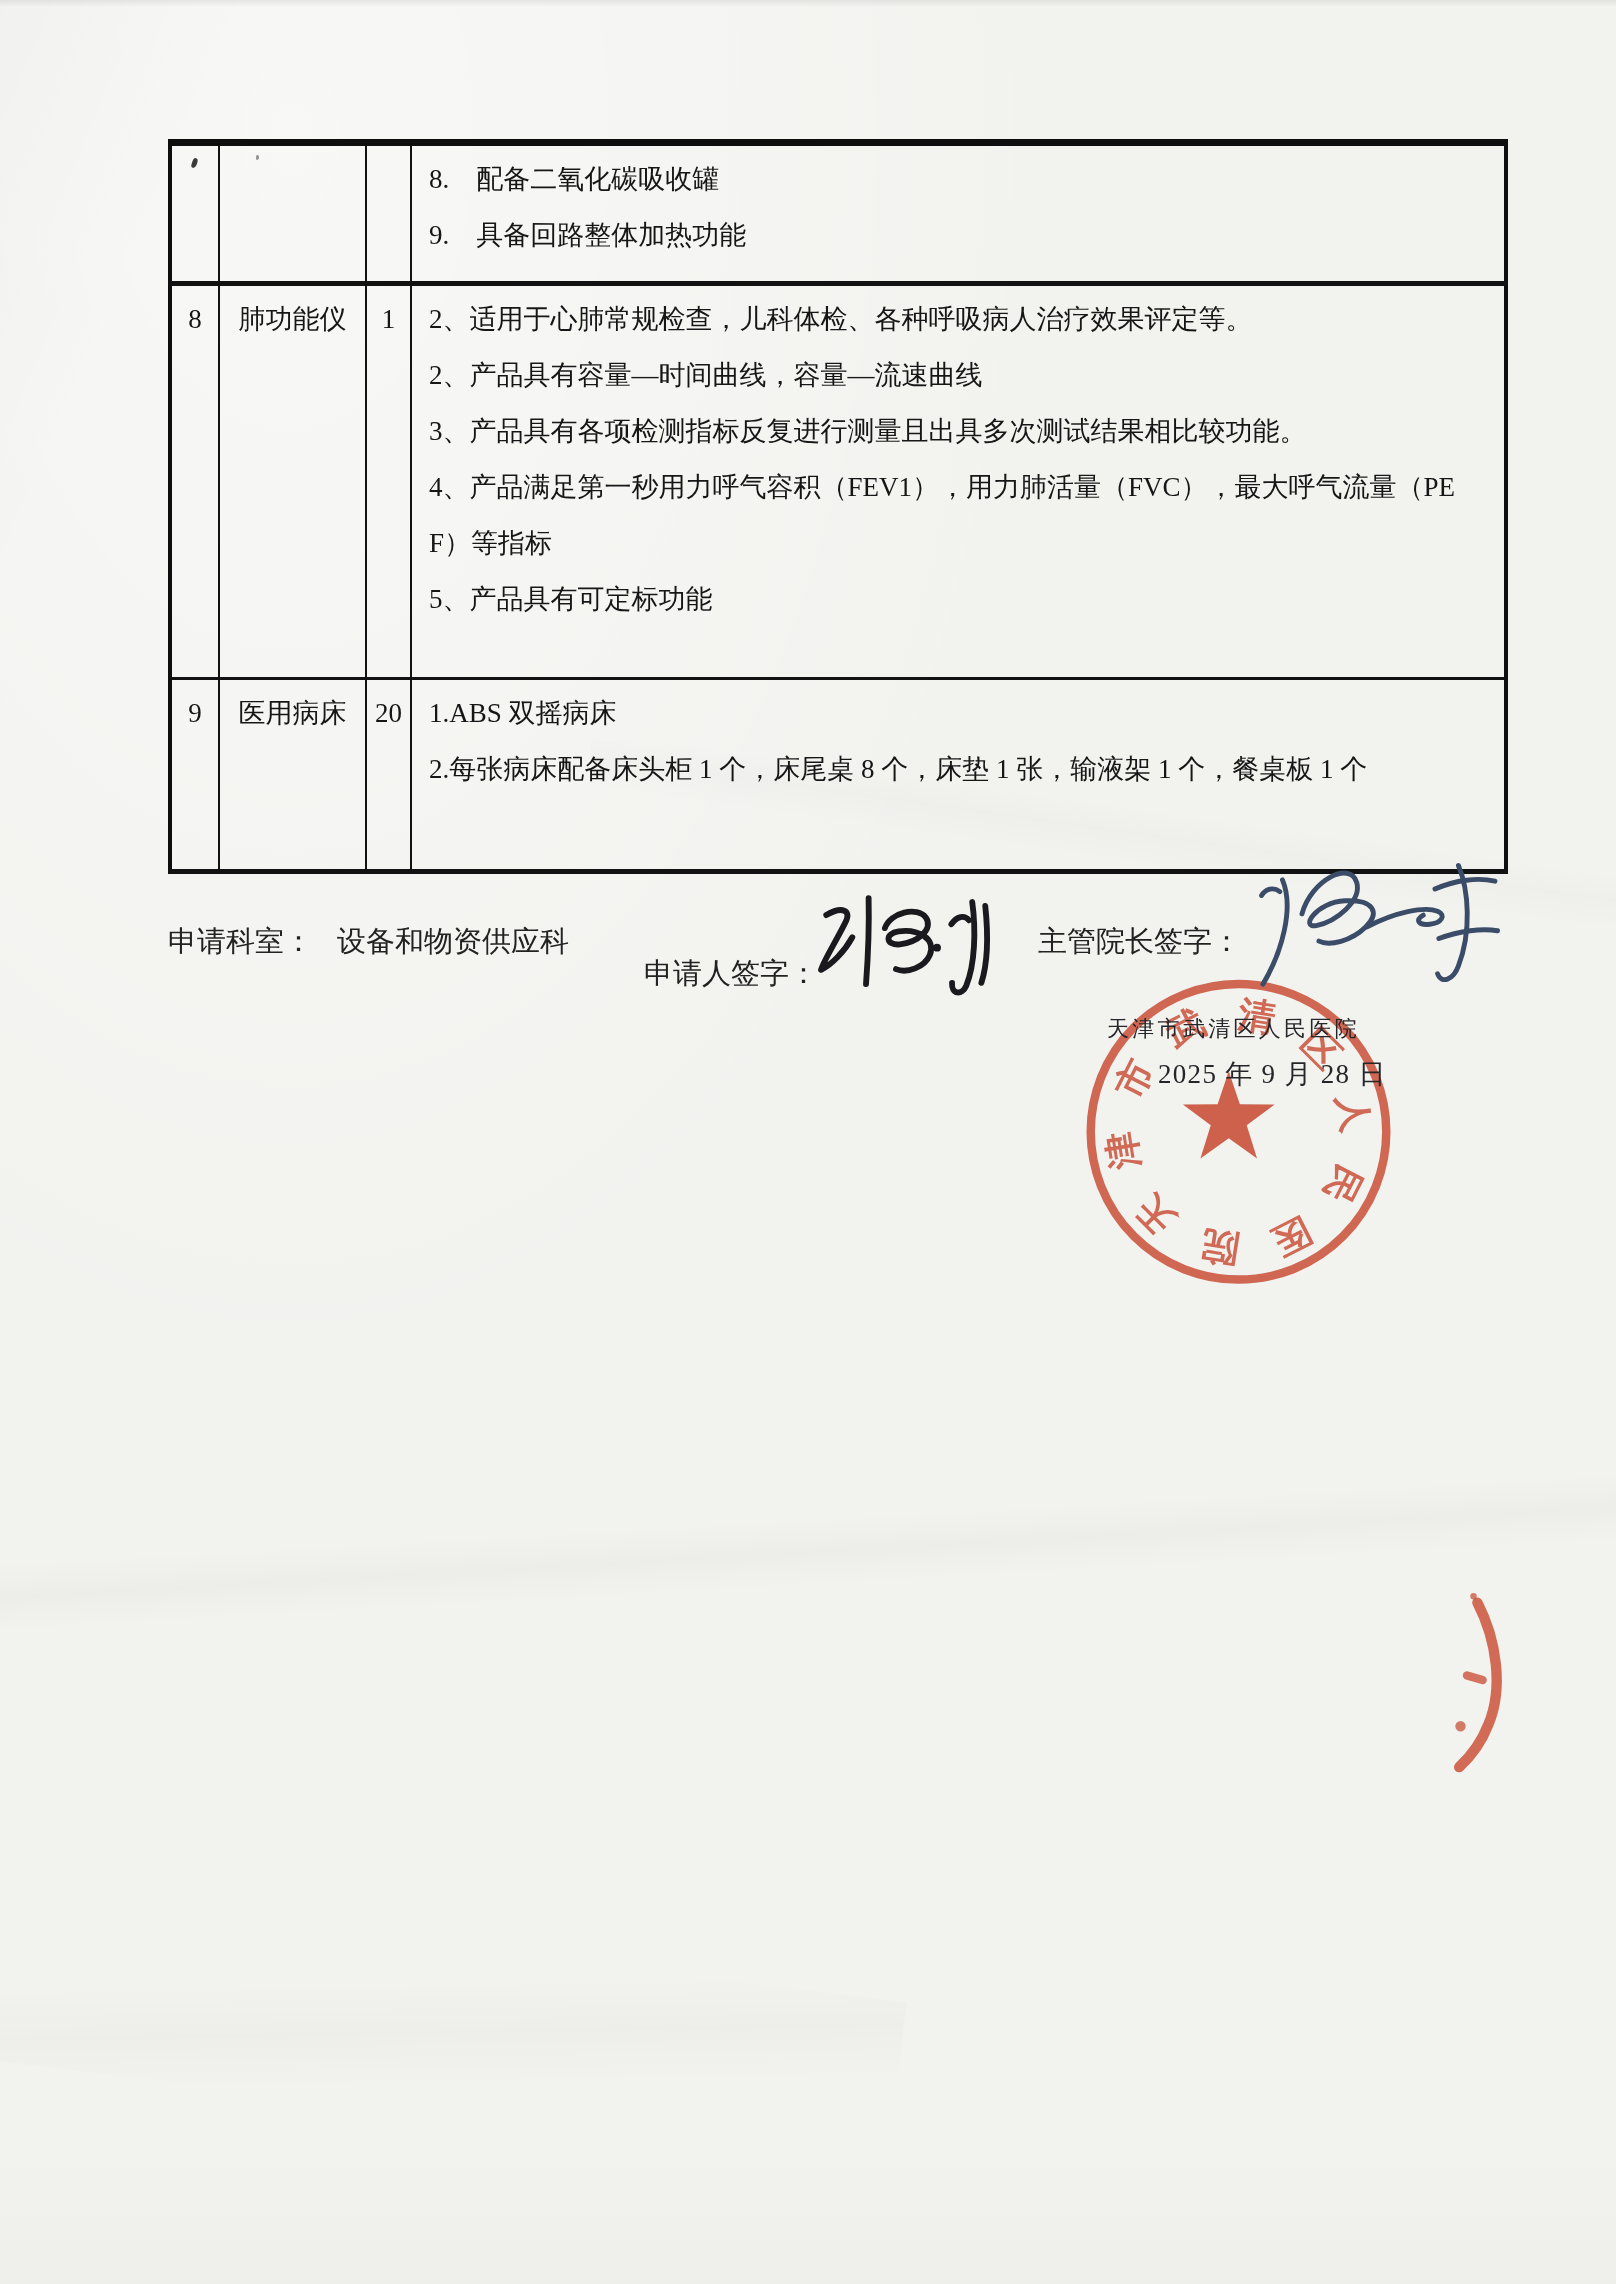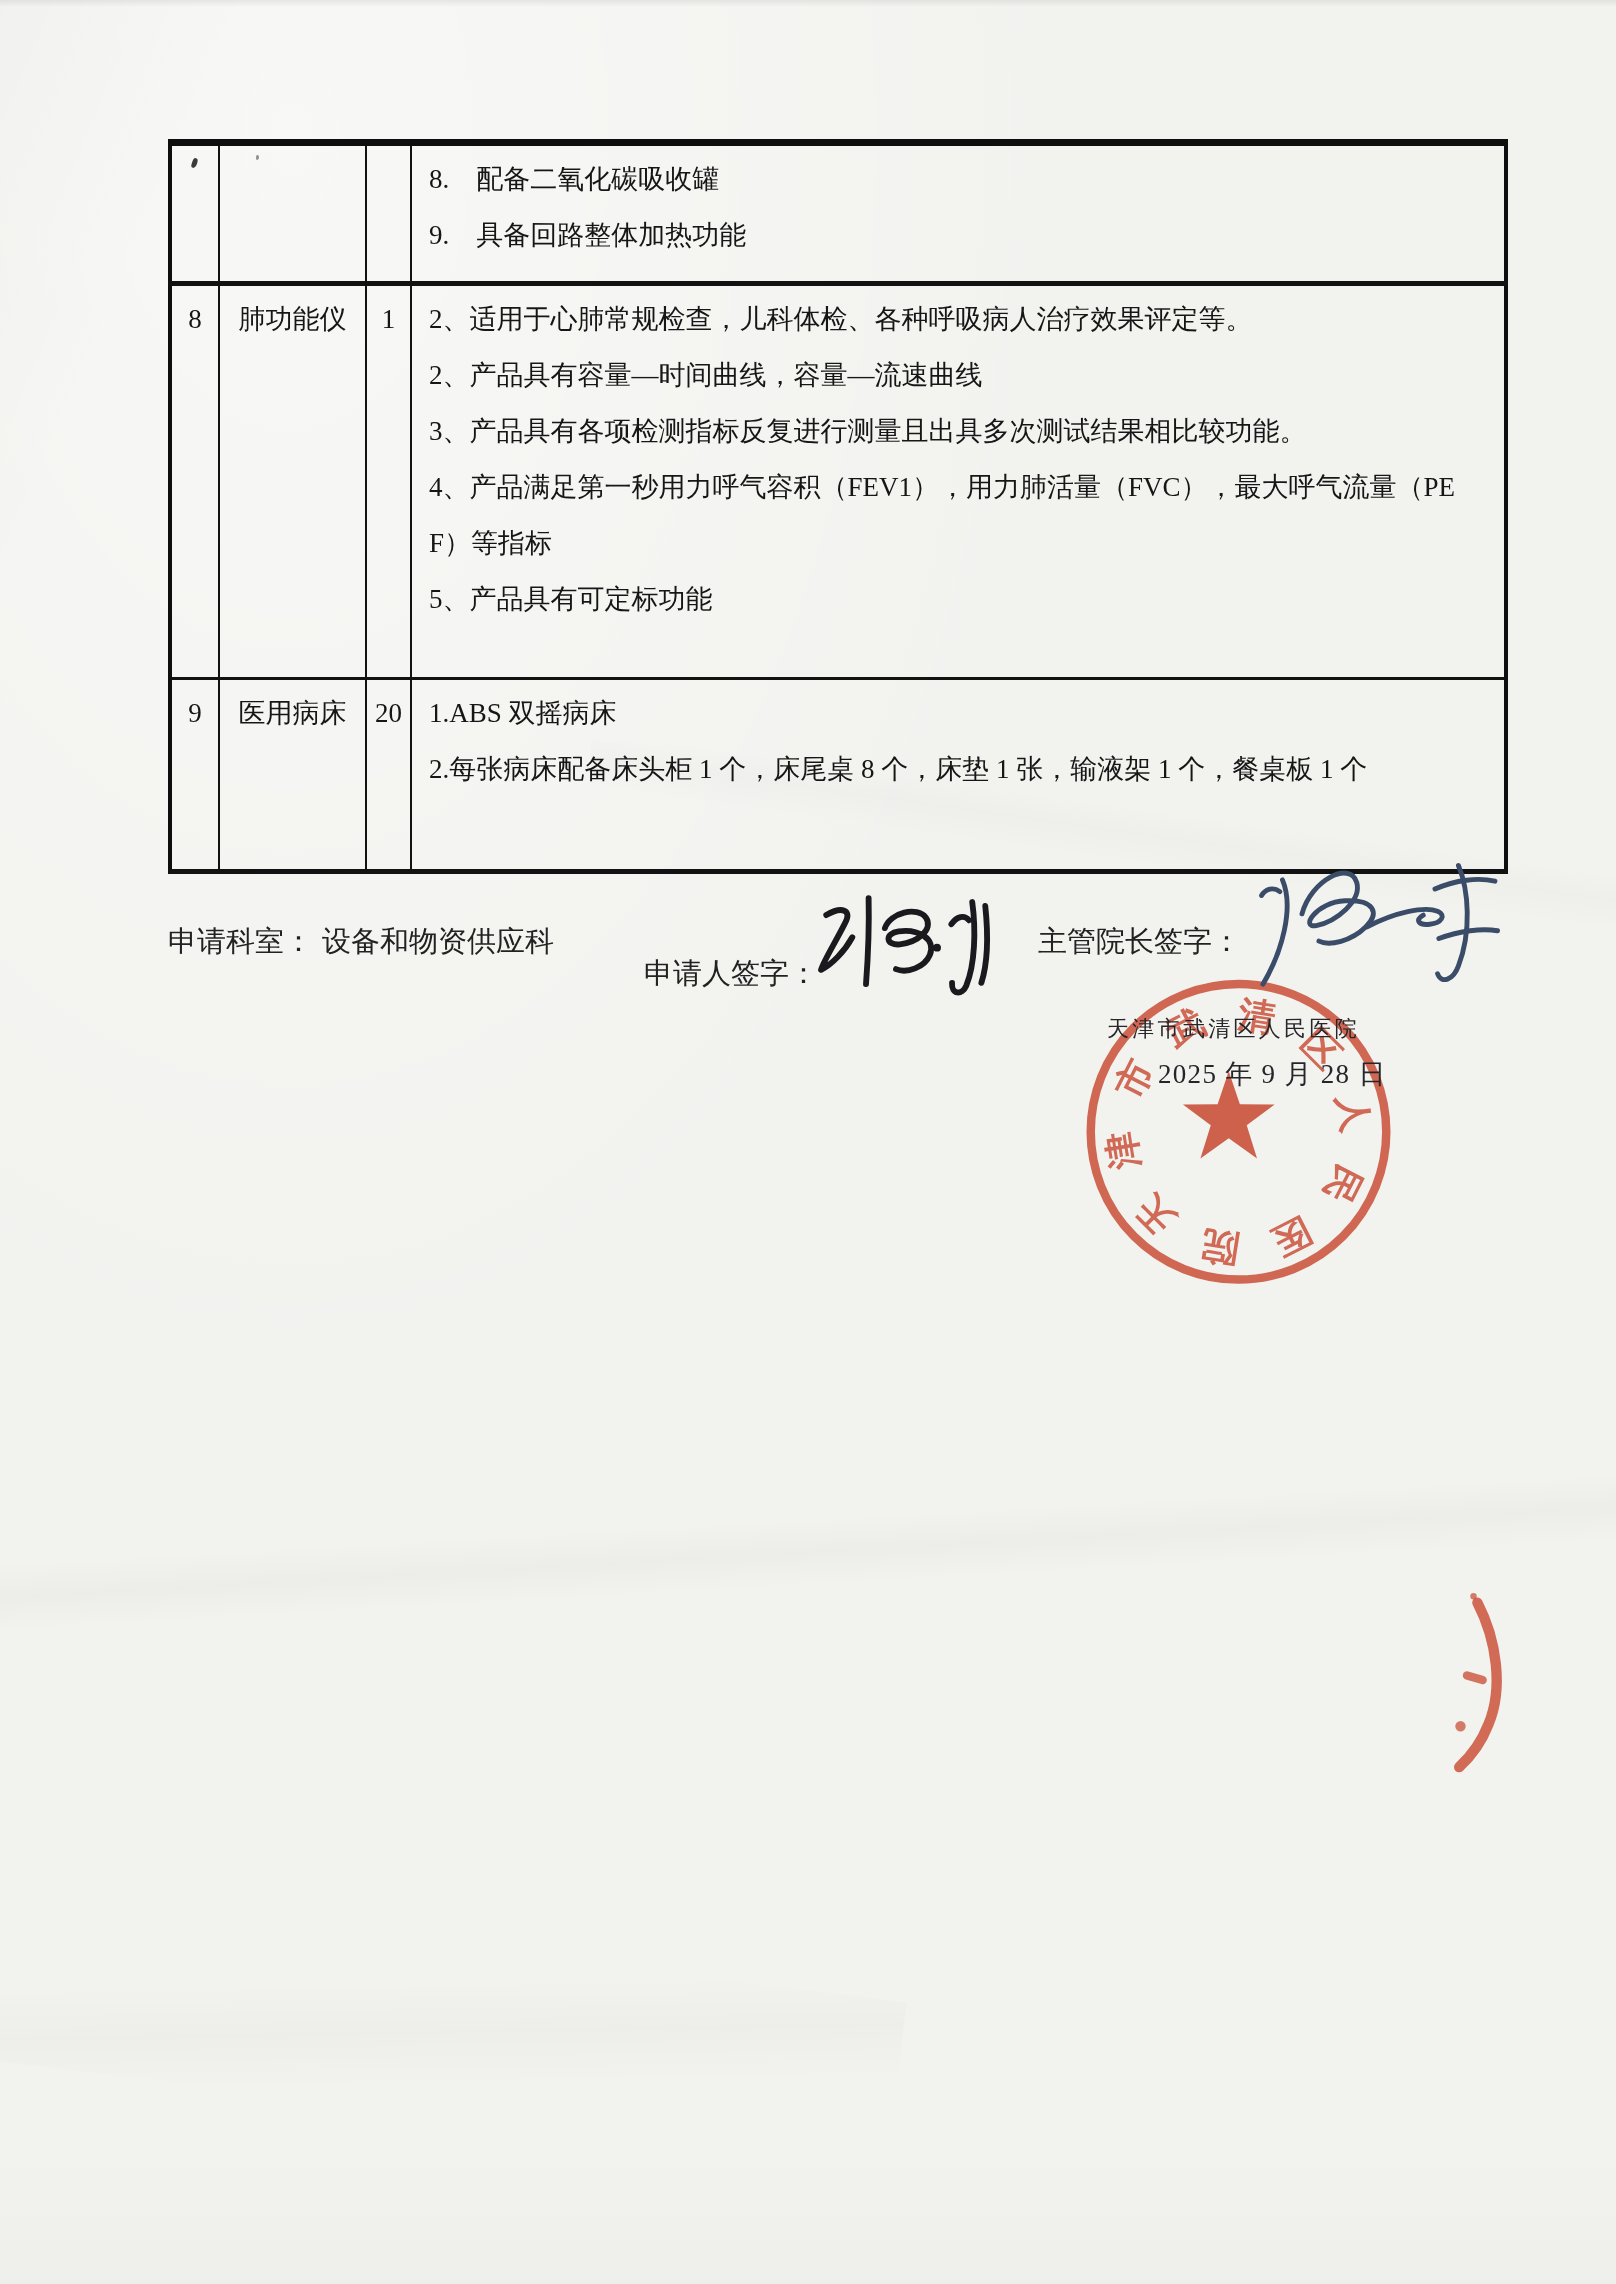--- a/index.html
+++ b/index.html
@@ -69,21 +69,21 @@
   .speck-a{left:192px;top:158px;width:4.6px;height:10.4px;transform:rotate(18deg);}
   .speck-b{left:256px;top:155px;width:3.3px;height:5.2px;opacity:.55;}
 
   
   .footer-line{
     position:absolute;left:168px;top:926px;width:1369px;height:39px;
     font-size:29px;line-height:31px;color:#222;
   }
   .footer-item{position:absolute;top:0;white-space:nowrap;}
   .dept{left:0;}
-  .dept .value{margin-left:9px;}
+  .dept .value{margin-left:24px;}
   .applicant-label{left:476px;margin-top:32px;}
   .director-label{left:870px;text-align:center;}
 
   .hospital-name{
     position:absolute;left:1107px;top:1014px;
     font-size:22px;letter-spacing:3.3px;color:#26262a;white-space:nowrap;
   }
   .stamp-date{
     position:absolute;left:1158px;top:1056px;
     font-size:27px;letter-spacing:1.3px;color:#26262a;white-space:nowrap;text-align:center;

